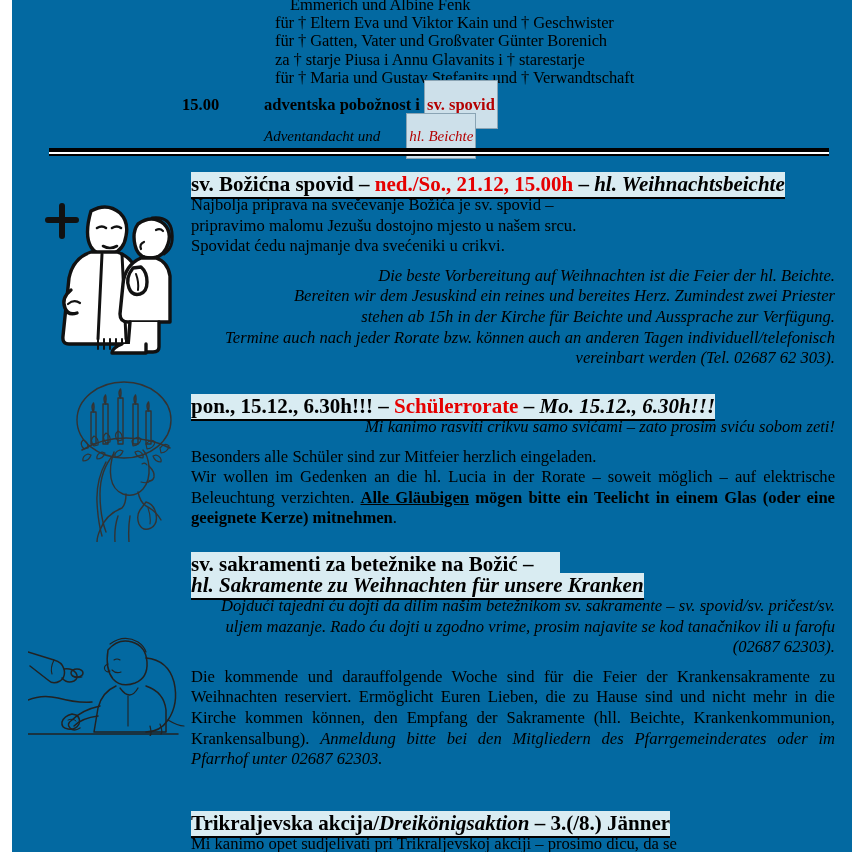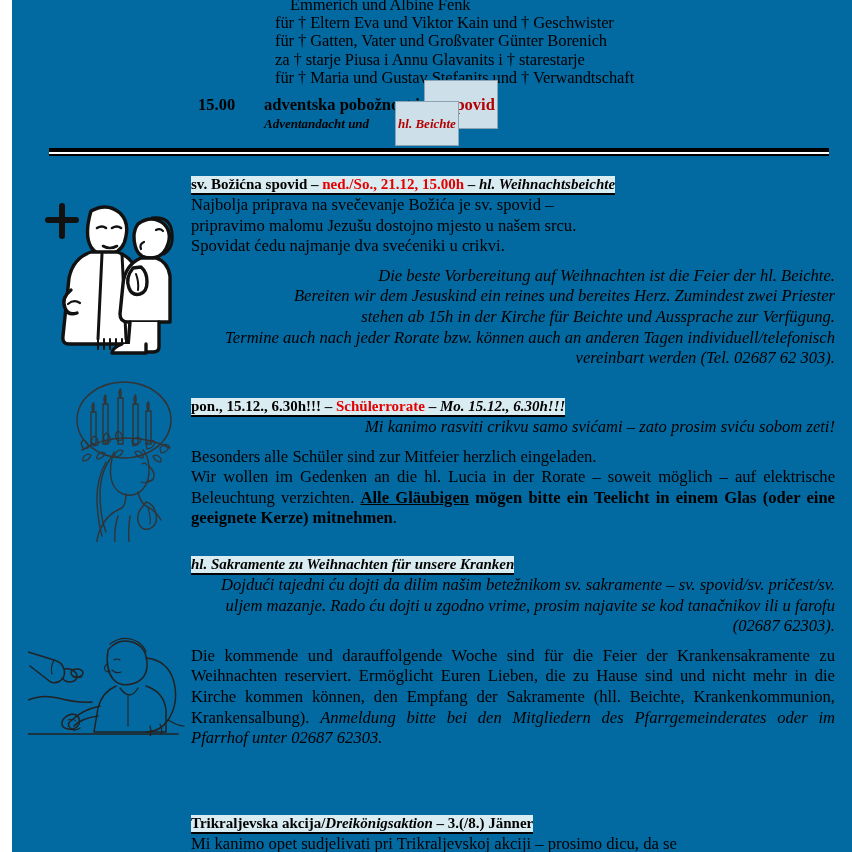--- a/index.html
+++ b/index.html
@@ -43,44 +43,44 @@
     padding-left: 278px;
   }
 
   .time-row {
     position: relative;
     margin-top: 8px;
     height: 21px;
   }
   .time-label {
     position: absolute;
-    left: 186px;
+    left: 170px;
     top: 0;
     font-weight: bold;
     font-size: 16.5px;
   }
   .time-text {
     position: absolute;
     left: 252px;
     top: 0;
     font-weight: bold;
     font-size: 16.5px;
     white-space: nowrap;
   }
   .time-row2 {
     position: relative;
     height: 22px;
   }
   .time-text2 {
     position: absolute;
     left: 252px;
-    top: 0;
-    font-weight: bold;
+    top: 12px;
+    font-weight: normal;
     font-style: italic;
-    font-size: 13px;
+    font-size: 15px;
     white-space: nowrap;
   }
   .boxed {
     background: #cde0ea;
     border: 1px solid #8aa4b4;
     color: #b40000;
     padding: 14px 2px;
   }
   .spacer-w { display:inline-block; width: 26px; }
 
@@ -106,21 +106,21 @@
 
   
   .article {
     position: absolute;
     left: 179px;
     width: 644px;
   }
 
   h2.head {
     margin: 0;
-    font-size: 15px;
+    font-size: 21px;
     line-height: 21px;
     font-weight: bold;
     white-space: nowrap;
   }
   .hl {
     background: #d9ecf2;
     box-decoration-break: clone;
     -webkit-box-decoration-break: clone;
     border-bottom: 2px solid #000;
     padding-bottom: 1px;
@@ -316,20 +316,21 @@
 
         <path d="M118 36 q22 2 28 24 q5 22 -6 38 q-8 12 -22 12"></path>
         <path d="M140 98 q10 6 16 6" stroke-width="1.2"></path>
         <path d="M122 104 q2 8 0 10" stroke-width="1.2"></path>
         <path d="M132 102 q3 8 1 10" stroke-width="1.2"></path>
       </g>
     </svg>
   </div>
 
   <div class="article" style="top:554px;">
+    <h2 class="head"><span class="hl"><span>sv. sakramenti za betežnike na Božić –</span>&nbsp;&nbsp;&nbsp;&nbsp;&nbsp;</span></h2>
     <h2 class="head"><span class="hl it"><span>hl. Sakramente zu Weihnachten für unsere Kranken</span></span></h2>
 
     <p class="body it just">Dojdući tajedni ću dojti da dilim našim betežnikom sv. sakramente – sv. spovid/sv. pričest/sv. uljem mazanje. Rado ću dojti u zgodno vrime, prosim najavite se kod tanačnikov ili u farofu (02687 62303).</p>
     <div class="gapline"></div>
     <p class="body just"><span>Die kommende und darauffolgende Woche sind für die Feier der Krankensakramente zu Weihnachten reserviert. Ermöglicht Euren Lieben, die zu Hause sind und nicht mehr in die Kirche kommen können, den Empfang der Sakramente (hll. Beichte, Krankenkommunion, Krankensalbung). </span><span class="it">Anmeldung bitte bei den Mitgliedern des Pfarrgemeinderates oder im Pfarrhof unter 02687 62303.</span></p>
   </div>
 
   <div class="article" style="top:813px;">
     <h2 class="head"><span class="hl"><span>Trikraljevska akcija/</span><span class="it">Dreikönigsaktion</span><span> – 3.(/8.) Jänner</span></span></h2>
     <p class="body just">Mi kanimo opet sudjelivati pri Trikraljevskoj akciji – prosimo dicu, da se</p>

